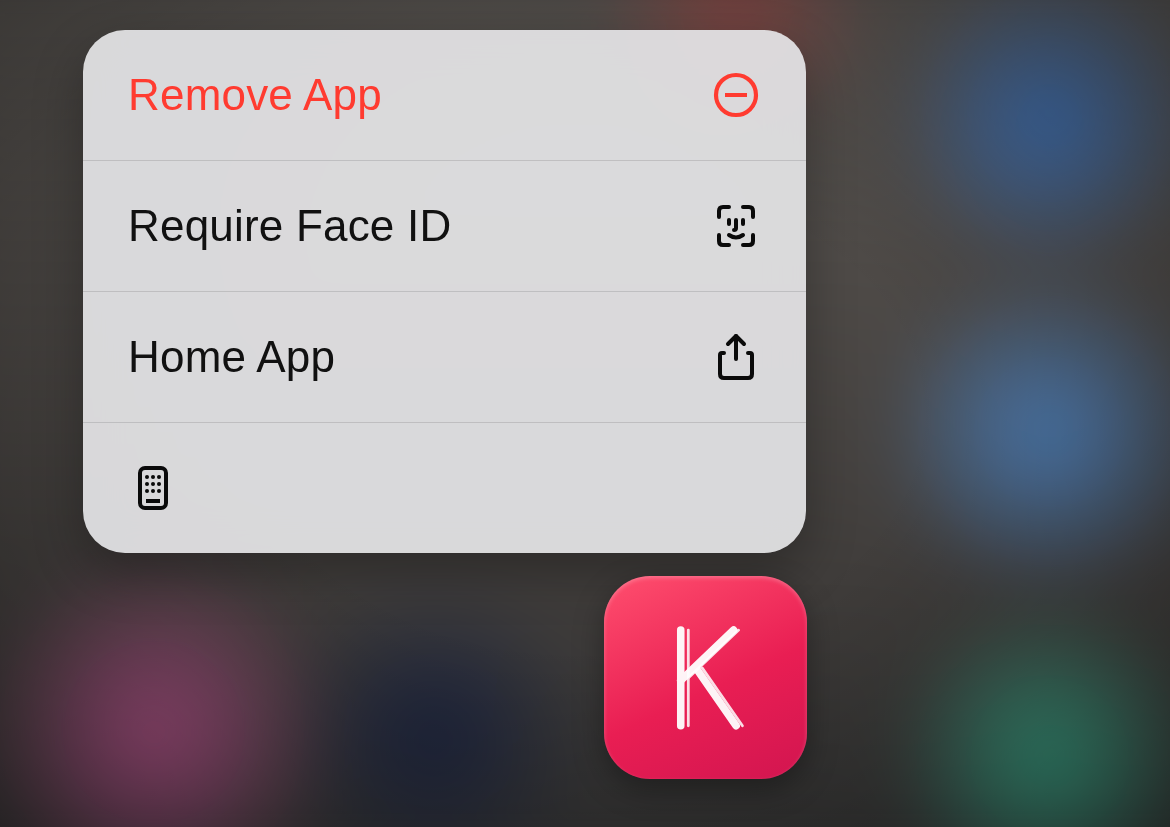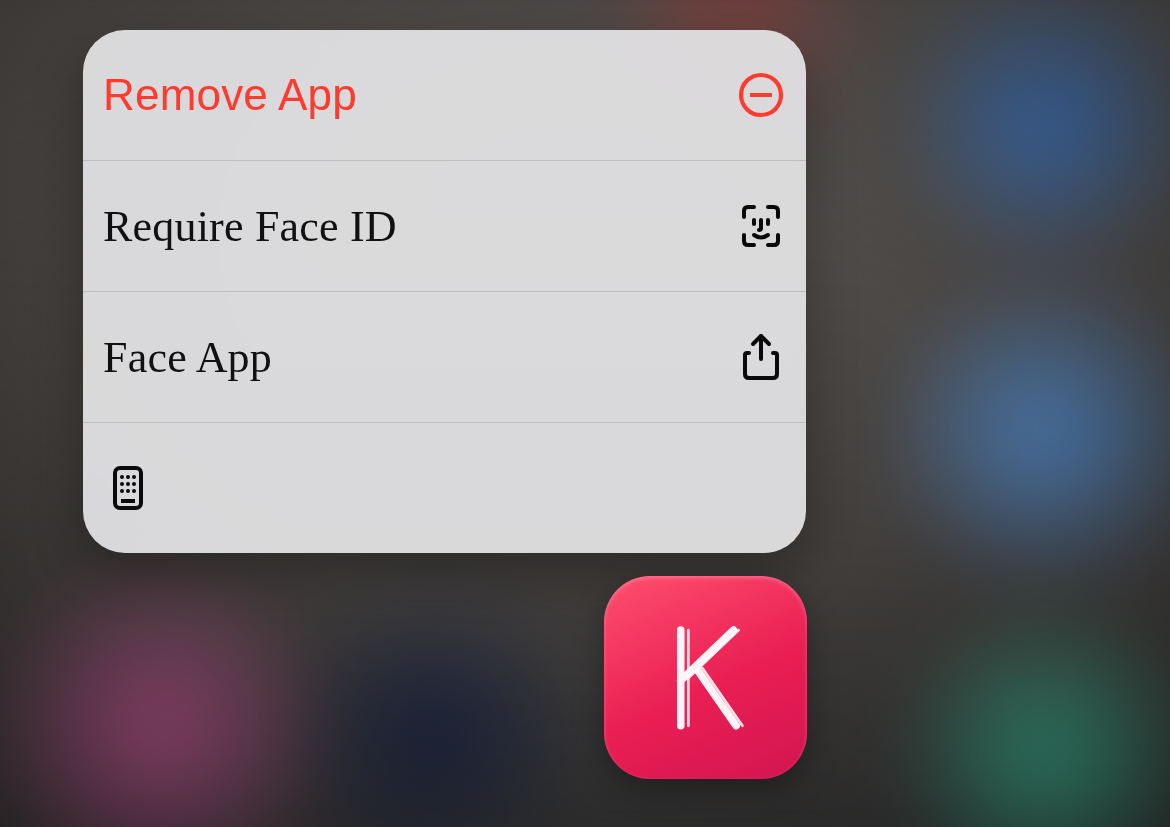--- a/index.html
+++ b/index.html
@@ -43,30 +43,29 @@
     background: rgba(230,230,232,0.92);
     backdrop-filter: blur(20px);
     box-shadow: 0 20px 50px rgba(0,0,0,0.30);
     overflow: hidden;
   }
   .menu-item {
     display: flex;
     align-items: center;
     justify-content: space-between;
     height: 130px;
-    padding: 0 20px;
+    padding: 0 45px;
     font-size: 44px;
     font-weight: 400;
     color: #111;
     letter-spacing: 0.2px;
     cursor: pointer;
   }
   .menu-item + .menu-item {
     border-top: 1.5px solid rgba(0,0,0,0.12);
-    font-family: Liberation Serif, serif;
   }
   .menu-item.destructive {
     color: #ff3b30;
   }
   .menu-item .icon {
     width: 50px;
     height: 50px;
     display: flex;
     align-items: center;
     justify-content: center;
@@ -126,21 +125,21 @@
         <line x1="32" y1="19" x2="32" y2="23"></line>
 
         <path d="M25 19 V27 Q25 29 23 29"></path>
 
         <path d="M18 34 Q25 39 32 34"></path>
       </svg>
     </span>
   </div>
 
   <div class="menu-item">
-    <span>Face App</span>
+    <span>Home App</span>
     <span class="icon">
       <svg viewBox="0 0 50 50" fill="none" stroke="currentColor" stroke-width="4" stroke-linecap="round" stroke-linejoin="round">
         <path d="M25 4 V27"></path>
         <path d="M17 12 L25 4 L33 12"></path>
         <path d="M13 21 H11 Q9 21 9 23 V42 Q9 46 13 46 H37 Q41 46 41 42 V23 Q41 21 39 21 H37"></path>
       </svg>
     </span>
   </div>
 
   <div class="menu-item">

